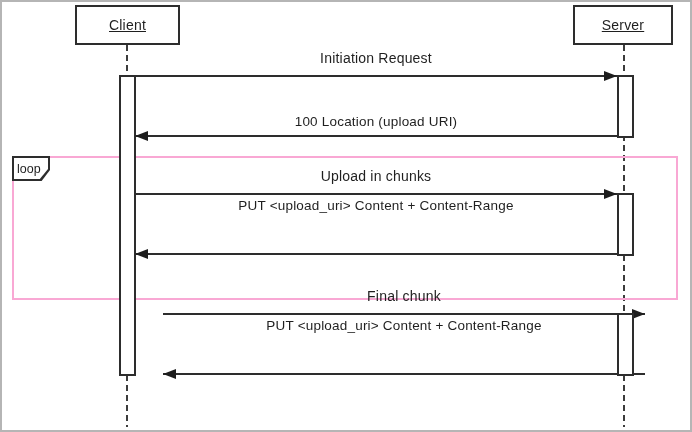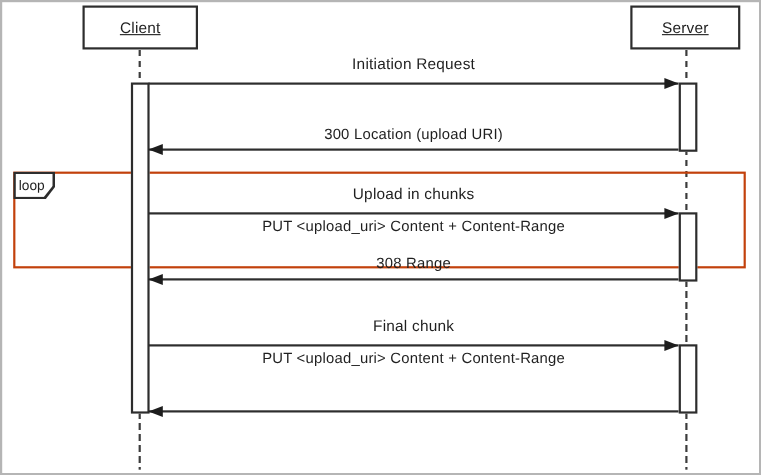--- a/index.html
+++ b/index.html
@@ -43,21 +43,21 @@
   .server-activation{left:617px;width:17px;height:63px;z-index:3;}
   #server-activation-1{top:75px;}
   #server-activation-2{top:193px;}
   #server-activation-3{top:313px;}
   
   .exchange{
     position:absolute;left:135px;width:482px;height:62px;z-index:2;border-radius:26px;
   }
   #exchange-1{top:75px;}
   #exchange-2{top:193px;}
-  #exchange-3{top:313px;}
+  #exchange-3{top:313px;margin-left:28px;}
   .msg-line{position:absolute;left:0;right:0;height:2px;background:#2d2d2d;}
   .msg-line.top{top:0;}
   .msg-line.bottom{bottom:0;}
   .arrow-right{
     position:absolute;right:0;top:-4px;width:0;height:0;
     border-left:13px solid #1d1d1d;
     border-top:5px solid transparent;border-bottom:5px solid transparent;
   }
   .arrow-left{
     position:absolute;left:0;bottom:-4px;width:0;height:0;
@@ -69,22 +69,22 @@
     text-align:center;font-size:14px;letter-spacing:.2px;
   }
   .msg-label{
     position:absolute;left:0;right:0;height:16px;
     text-align:center;font-size:13.5px;letter-spacing:.2px;
   }
   .msg-label.request{top:5px;}
   .msg-label.response{bottom:7px;}
   
   #loop-fragment{
-    position:absolute;left:12px;top:156px;width:666px;height:88px;
-    border:2px solid #c2410c;box-sizing:border-box;z-index:1;
+    position:absolute;left:12px;top:156px;width:666px;height:144px;
+    border:2px solid #f9a8d4;box-sizing:border-box;z-index:1;
   }
   #loop-tab{
     position:absolute;left:-2px;top:-2px;width:38px;height:25px;
     background:#2d2d2d;
     clip-path:polygon(0 0,100% 0,100% 56%,78% 100%,0 100%);
   }
   #loop-tab-inner{
     position:absolute;left:2px;top:2px;width:34px;height:21px;
     background:#fff;
     clip-path:polygon(0 0,100% 0,100% 52%,76% 100%,0 100%);
@@ -110,31 +110,30 @@
 
   <div class="activation" id="client-activation"></div>
   <div class="activation server-activation" id="server-activation-1"></div>
   <div class="activation server-activation" id="server-activation-2"></div>
   <div class="activation server-activation" id="server-activation-3"></div>
 
   <div class="exchange" id="exchange-1">
     <div class="exchange-title">Initiation Request</div>
     <div class="msg-line top"></div>
     <div class="arrow-right"></div>
-    <div class="msg-label response">300 Location (upload URI)</div>
+    <div class="msg-label response">100 Location (upload URI)</div>
     <div class="msg-line bottom"></div>
     <div class="arrow-left"></div>
   </div>
 
   <div class="exchange" id="exchange-2">
     <div class="exchange-title">Upload in chunks</div>
     <div class="msg-line top"></div>
     <div class="arrow-right"></div>
     <div class="msg-label request">PUT &lt;upload_uri&gt; Content + Content-Range</div>
-    <div class="msg-label response">308 Range</div>
     <div class="msg-line bottom"></div>
     <div class="arrow-left"></div>
   </div>
 
   <div class="exchange" id="exchange-3">
     <div class="exchange-title">Final chunk</div>
     <div class="msg-line top"></div>
     <div class="arrow-right"></div>
     <div class="msg-label request">PUT &lt;upload_uri&gt; Content + Content-Range</div>
     <div class="msg-line bottom"></div>

